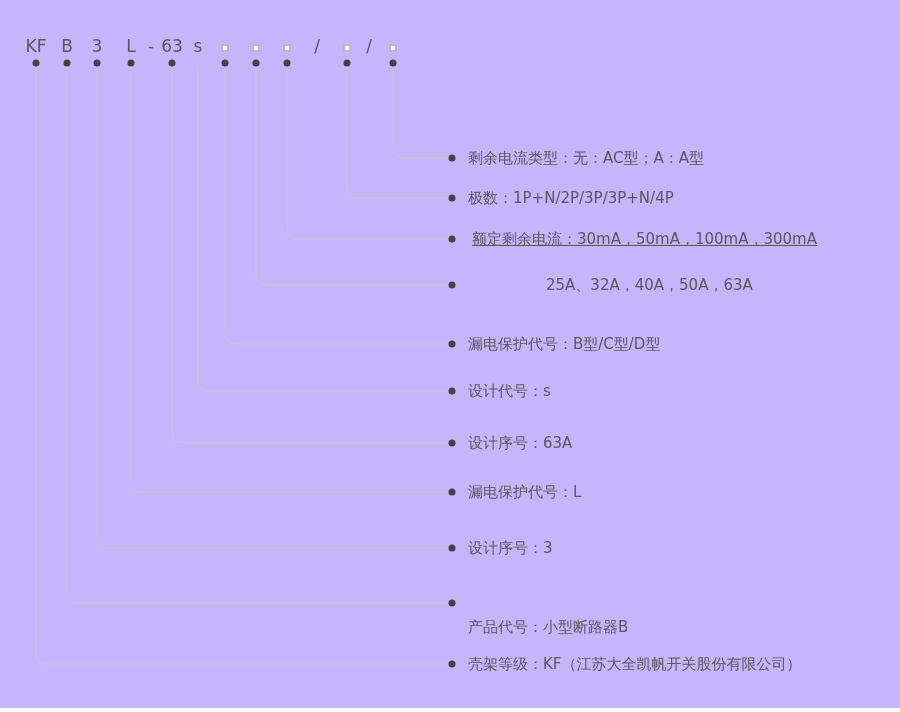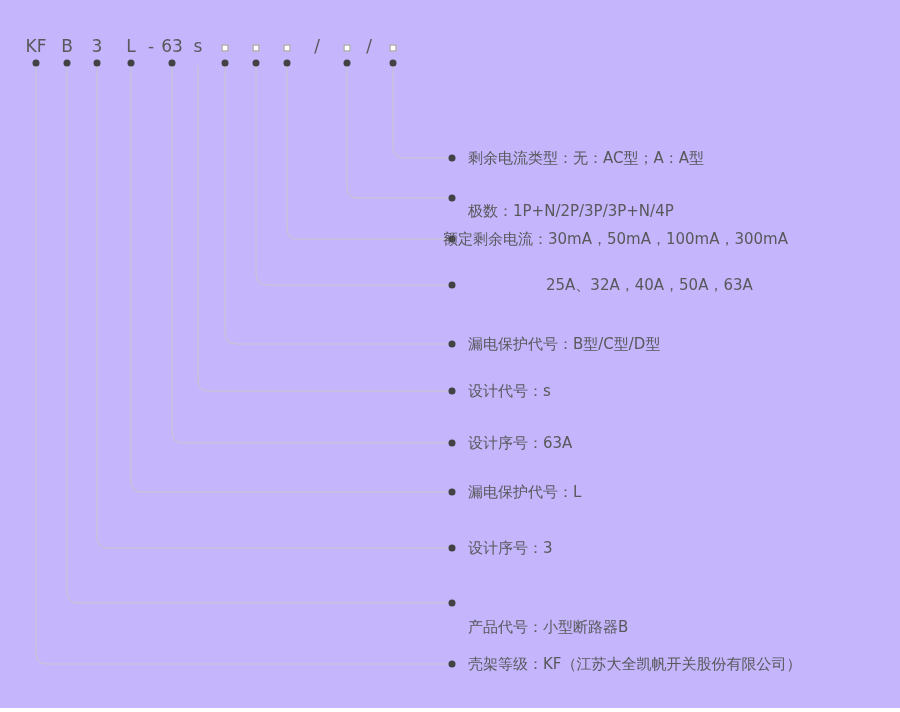--- a/index.html
+++ b/index.html
@@ -68,25 +68,25 @@
       <span class="token" style="left: 369px; top: 46px;">/</span>
       <div class="pbox" style="left: 393px; top: 48px;"></div>
       <div class="hdot" style="left: 393px; top: 63px; background: rgb(66, 66, 68);"></div>
     </div>
   <div id="legend">
       <div class="bdot" style="left: 452px; top: 158px; background: rgb(66, 66, 68);"></div>
       <div class="legend-text" style="left: 468px; top: 148px;">
         <div>剩余电流类型：无：AC型；A：A型</div>
       </div>
       <div class="bdot" style="left: 452px; top: 198px; background: rgb(66, 66, 68);"></div>
-      <div class="legend-text" style="left: 468px; top: 201px;">
+      <div class="legend-text" style="left: 468px; top: 188px;">
         <div>极数：1P+N/2P/3P/3P+N/4P</div>
       </div>
       <div class="bdot" style="left: 452px; top: 239px; background: rgb(66, 66, 68);"></div>
-      <div class="legend-text" style="left: 443px; top: 229px;">
+      <div class="legend-text" style="left: 472px; top: 229px; text-decoration: underline;">
         <div>额定剩余电流：30mA，50mA，100mA，300mA</div>
       </div>
       <div class="bdot" style="left: 452px; top: 285px; background: rgb(66, 66, 68);"></div>
       <div class="legend-text" style="left: 468px; top: 275px;">
         <div class="line2">25A、32A，40A，50A，63A</div>
       </div>
       <div class="bdot" style="left: 452px; top: 344px; background: rgb(66, 66, 68);"></div>
       <div class="legend-text" style="left: 468px; top: 334px;">
         <div>漏电保护代号：B型/C型/D型</div>
       </div>

